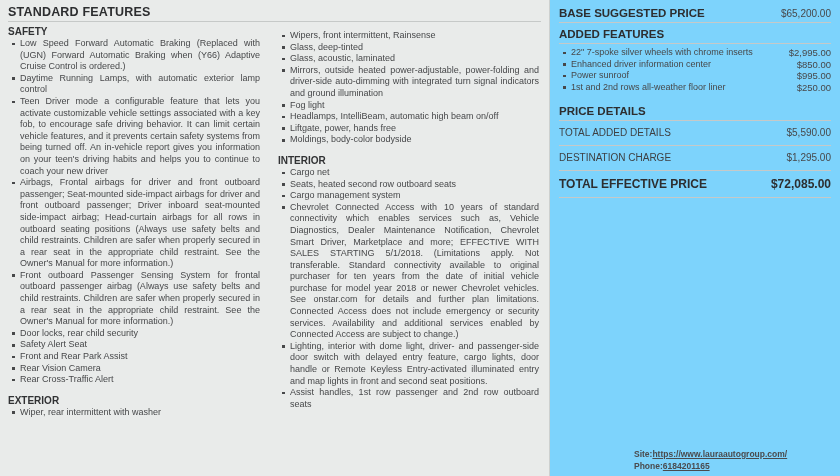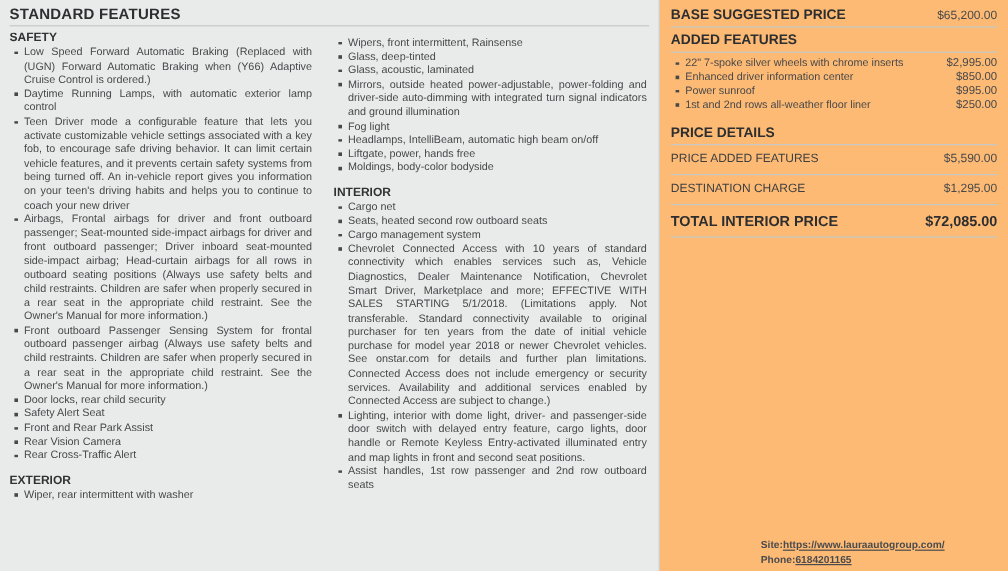--- a/index.html
+++ b/index.html
@@ -35,21 +35,21 @@
     font-size:9px; line-height:11.6px;
     text-align:justify;
   }
   li.feature-item::before {
     content:""; position:absolute; left:-8px; top:4.6px;
     width:2.6px; height:2.6px; background:#47484a;
   }
   
   .price-col {
     flex:1;
-    background:#fdba74;
+    background:#7dd3fc;
     border-left:1px solid #cdd0cf;
     box-sizing:border-box;
     padding:5px 9px 0 9px;
     position:relative;
   }
   .price-rule { border:0; border-top:1px solid #c6c9c8; margin:3px 0; }
   .base-row { display:flex; justify-content:space-between; align-items:baseline; margin-top:2px; }
   .base-label { font-size:11.5px; font-weight:bold; color:#2d2e30; }
   .money { font-size:10px; color:#47484a; white-space:nowrap; }
   .section-title {
@@ -155,32 +155,32 @@
       </div>
       <div class="af-row">
         <span class="af-label">1st and 2nd rows all-weather floor liner</span>
         <span class="af-price">$250.00</span>
       </div>
     </div>
   <div class="section-title" style="margin-top:12px;">PRICE DETAILS</div>
   <hr class="price-rule">
   <div id="price-details">
       <div class="detail-row">
-        <span class="detail-label">PRICE ADDED FEATURES</span>
+        <span class="detail-label">TOTAL ADDED DETAILS</span>
         <span class="money">$5,590.00</span>
       </div>
       <hr class="price-rule">
       <div class="detail-row">
         <span class="detail-label">DESTINATION CHARGE</span>
         <span class="money">$1,295.00</span>
       </div>
       <hr class="price-rule">
     </div>
   <div class="detail-row total-row">
-    <span class="total-label">TOTAL INTERIOR PRICE</span>
+    <span class="total-label">TOTAL EFFECTIVE PRICE</span>
     <span class="total-value">$72,085.00</span>
   </div>
   <hr class="price-rule">
   <div class="footer">
     <div><span>Site:</span><a>https://www.lauraautogroup.com/</a></div>
     <div><span>Phone:</span><a>6184201165</a></div>
   </div>
 </div>
 
 </body></html>

